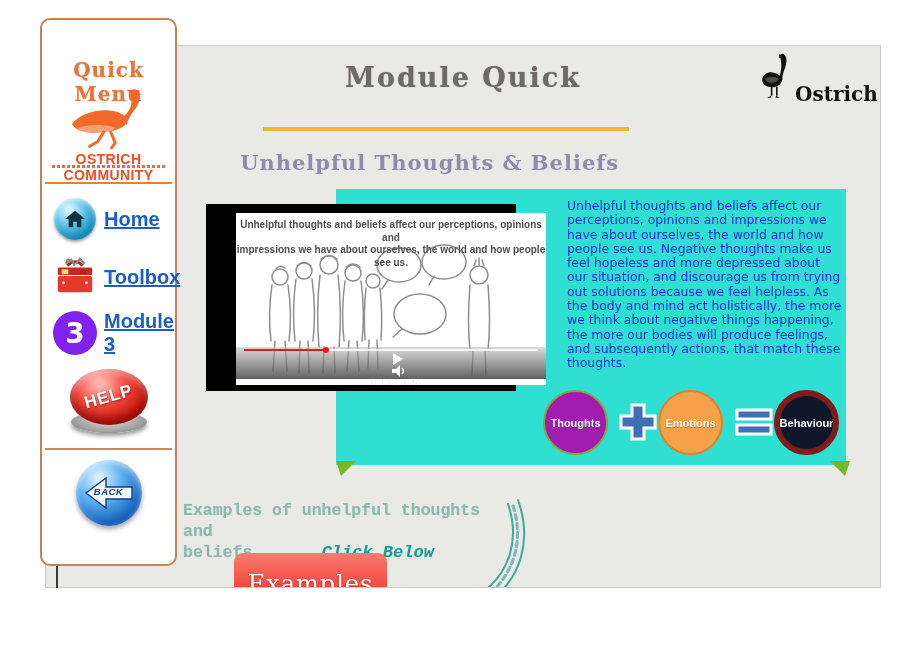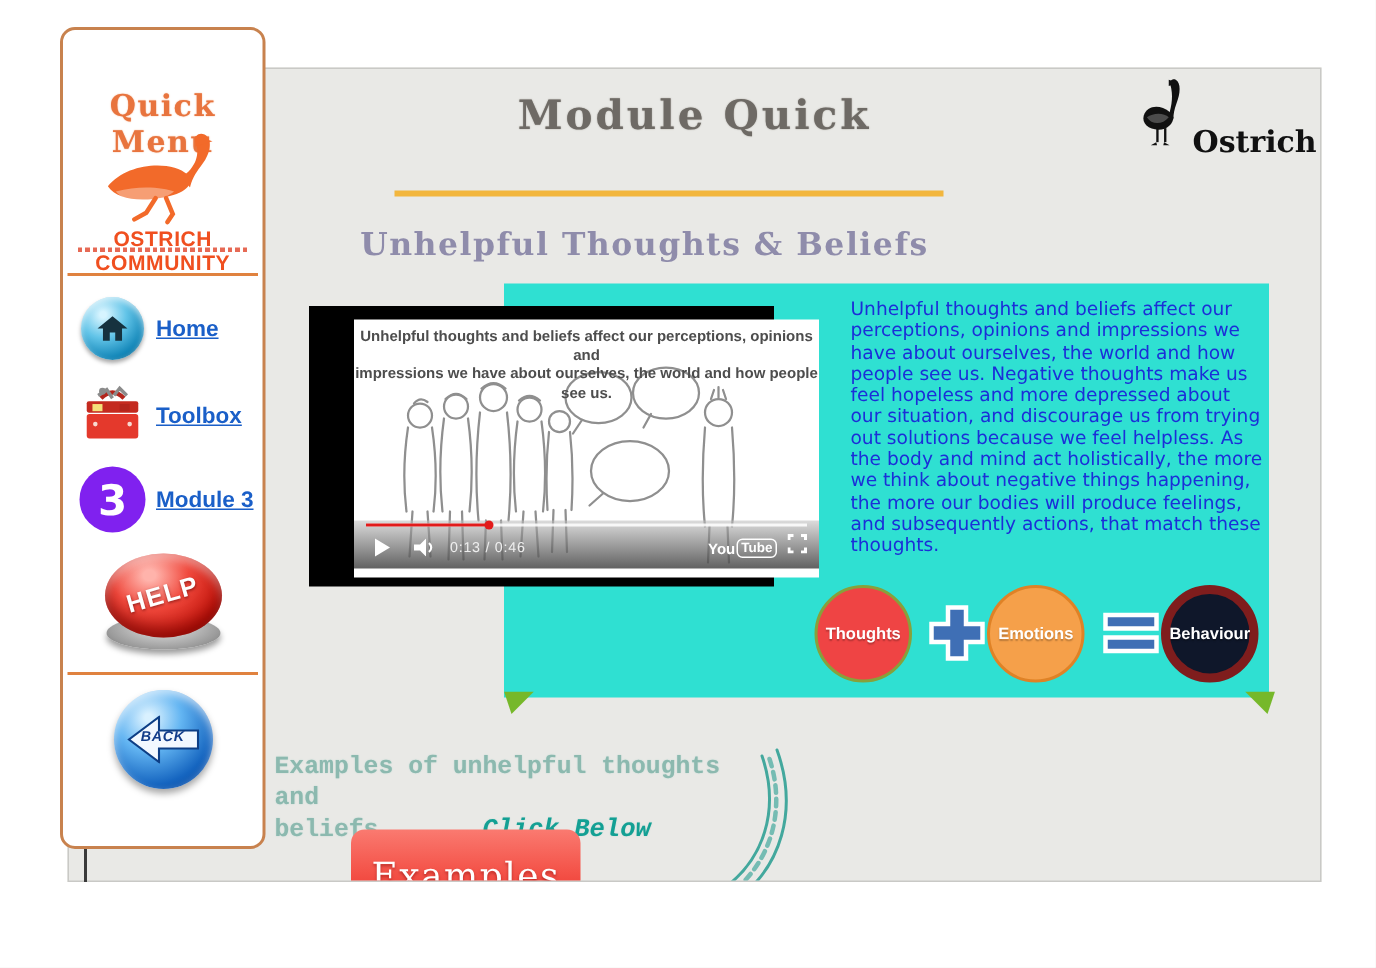--- a/index.html
+++ b/index.html
@@ -33,21 +33,21 @@
   .teal-box { position:absolute; left:290px; top:143px; width:510px; height:276px; background:#2fe0d2; }
   .info-text {
     position:absolute; left:231px; top:10px; width:276px;
     color:#1b2ed8; font-size:12.4px; line-height:14.3px; font-family:"DejaVu Sans", sans-serif;
   }
   .eq-circle {
     position:absolute; top:201px; width:65px; height:65px; border-radius:50%;
     display:flex; align-items:center; justify-content:center;
     color:#fff; font-size:11px; font-weight:bold; text-shadow:0 1px 1px rgba(0,0,0,.25);
   }
-  .c-thoughts  { left:207px; background:#ef4444; border:2px solid #87a13b; }
+  .c-thoughts  { left:207px; background:#a21caf; border:2px solid #87a13b; }
   .c-emotions  { left:322px; background:#f5a04a; border:2px solid #df8226; }
   .c-behaviour { left:438px; background:#0f172a; border:6px solid #7f1d1d; }
   .eq-op { position:absolute; top:212px; width:42px; height:42px; }
   .op-plus  { left:281px; }
   .op-equal { left:397px; }
   .fold { position:absolute; top:272px; width:22px; height:18px; }
   .fold-left  { left:0; }
   .fold-right { left:494px; }
 
   
@@ -59,21 +59,21 @@
     font-family:"Liberation Sans", sans-serif;
   }
   .vp-cartoon { position:absolute; left:0; top:0; width:310px; height:172px; z-index:1; }
   .vp-controls {
     position:absolute; left:0; bottom:6px; width:310px; height:32px; z-index:3;
     background:linear-gradient(to bottom, rgba(190,190,190,.55), rgba(70,70,70,.85));
   }
   .vp-progress { position:absolute; top:2px; left:8px; width:294px; height:2px; background:rgba(255,255,255,.85); }
   .vp-progress-played { position:absolute; left:0; top:0; height:2px; width:82px; background:#e21b1b; }
   .vp-progress-dot { position:absolute; left:79px; top:-2px; width:6px; height:6px; border-radius:50%; background:#e21b1b; }
-  .vp-bottom-row { position:absolute; left:0; top:6px; width:100%; height:24px; display:flex; align-items:center; }
+  .vp-bottom-row { position:absolute; left:0; top:6px; width:100%; height:24px; display:flex; align-items:center;flex-direction:column; }
   .vp-play { width:0; height:0; border-left:10px solid #fff; border-top:6px solid transparent; border-bottom:6px solid transparent; margin-left:14px; }
   .vp-volume { margin-left:16px; display:flex; align-items:center; }
   .vp-time { color:#eee; font-size:9.5px; margin-left:10px; letter-spacing:.5px; }
   .vp-right { margin-left:auto; display:flex; align-items:center; margin-right:8px; gap:7px; }
   .yt-logo { display:flex; align-items:flex-end; color:#fff; font-size:10px; font-weight:bold; }
   .yt-tube { margin-left:1px; border:1px solid #fff; border-radius:4px; padding:0 2px; font-size:9px; line-height:11px; }
 
   
   .prompt {
     position:absolute; left:137px; top:454px; width:300px;
@@ -111,21 +111,21 @@
     background:repeating-linear-gradient(to right, #e0442a 0 3px, transparent 3px 5px);
     opacity:.8;
   }
   .sb-divider { position:absolute; left:3px; right:3px; height:2px; background:#e0823f; }
   .d1 { top:162px; } .d2 { top:428px; }
 
   .sb-row { position:absolute; left:10px; right:4px; height:46px; display:flex; align-items:center; }
   .r-home { top:176px; } .r-toolbox { top:234px; } .r-module { top:290px; }
   .sb-icon { width:46px; height:46px; display:flex; align-items:center; justify-content:center; flex:0 0 46px; }
   .sb-link {
-    margin-left:6px; color:#1a5fc8; font-weight:bold; font-size:15px;
+    margin-left:6px; color:#1a5fc8; font-weight:bold; font-size:20px;
     text-decoration:underline; cursor:pointer; font-family:"Liberation Sans", sans-serif;
   }
   .icon-circle-home {
     width:42px; height:42px; border-radius:50%;
     background:radial-gradient(circle at 35% 28%, #d6f4ff 5%, #62c4e8 38%, #1286b8 72%, #074d6e);
     box-shadow:0 2px 3px rgba(0,0,0,.35), inset 0 2px 4px rgba(255,255,255,.7);
     display:flex; align-items:center; justify-content:center;
   }
   .badge-3 {
     width:44px; height:44px; border-radius:50%; background:#8021ef;

